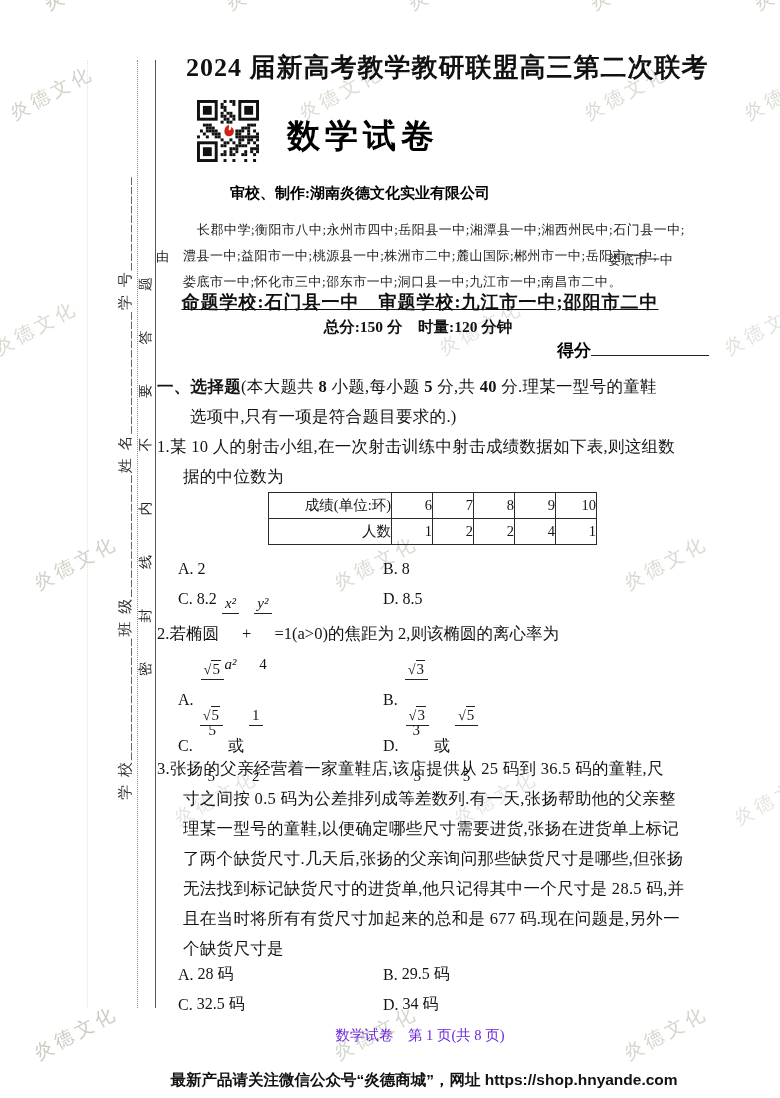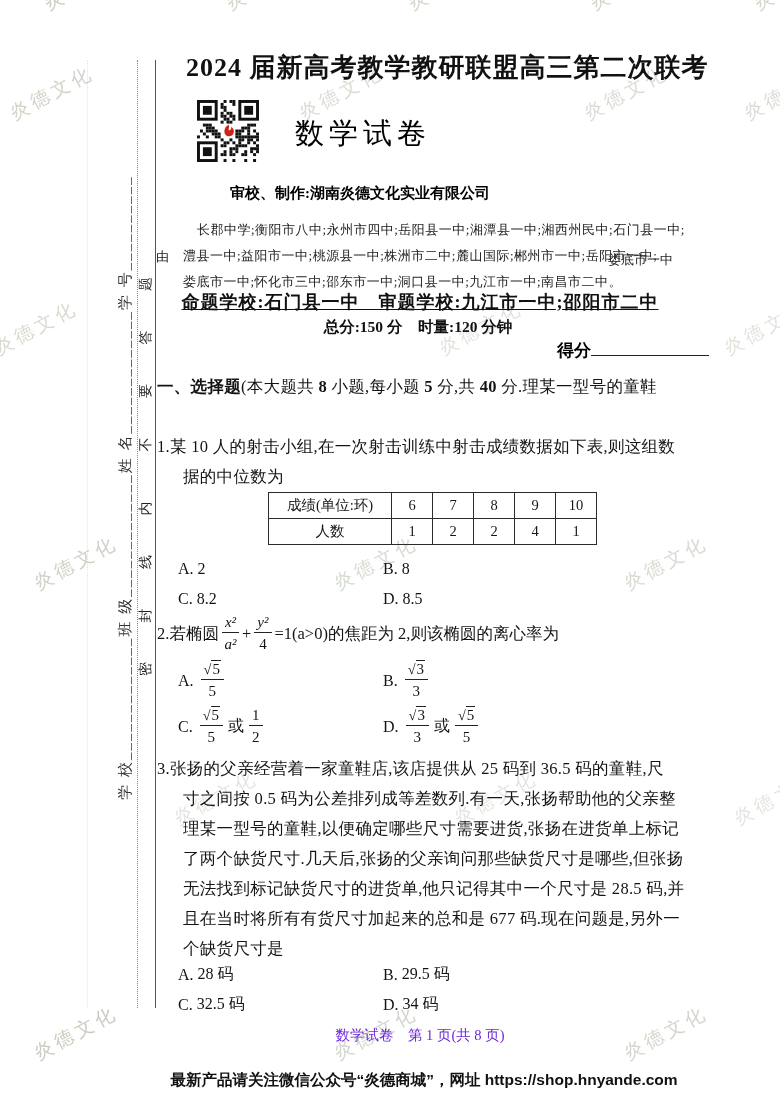--- a/index.html
+++ b/index.html
@@ -14,40 +14,40 @@
   
   .vline{position:absolute;top:60px;height:948px;width:0;}
   .vline.solid{left:155px;border-left:1.5px solid #555;}
   .vline.dotted{left:137px;border-left:1px dotted #8a8a8a;}
   .vline.edge{left:87px;border-left:1px dotted #cfcfcf;opacity:.55;}
   .rot{position:absolute;transform:rotate(-90deg);white-space:nowrap;color:#333;}
   .seal-fields{width:700px;left:-225px;top:478px;font-size:15px;letter-spacing:2px;text-align:center;}
   .seal-warning{width:330px;left:-19px;top:502px;font-size:14px;letter-spacing:18px;text-align:center;color:#222;}
   
   .title{font-size:26px;font-weight:bold;letter-spacing:1px;color:#111;}
-  .subject{font-size:29px;font-weight:normal;letter-spacing:5px;color:#000;}
+  .subject{font-size:33px;font-weight:bold;letter-spacing:5px;color:#000;}
   .producer{font-size:15px;font-weight:bold;color:#000;}
   .schools{font-size:13px;color:#222;letter-spacing:.5px;}
   .small{font-size:13px;color:#222;}
   .setter{font-size:18px;font-weight:bold;letter-spacing:1px;color:#111;}
   .totals{font-size:15.5px;font-weight:600;color:#111;}
   .score{font-size:17px;font-weight:bold;color:#000;}
   .blank{display:inline-block;width:118px;border-bottom:1.5px solid #222;height:16px;vertical-align:baseline;}
   .line{font-size:16.5px;color:#141414;letter-spacing:.3px;}
   .line b{font-family:"Liberation Serif","DejaVu Serif",serif;text-align:center;}
   .opt{font-size:16px;color:#141414;display:flex;align-items:center;}
   .olabel{margin-right:4px;}
   
   table.qtable{position:absolute;left:268px;top:492px;border-collapse:collapse;
       font-size:14.5px;color:#161616;}
-  table.qtable td{border:1.2px solid #2b2b2b;text-align:center;height:25px;padding:0;}
+  table.qtable td{border:1.2px solid #2b2b2b;text-align:right;height:25px;padding:0;}
   td.c1{width:122px;} td.cn{width:40px;}
   
   .frac{display:inline-flex;flex-direction:column;align-items:center;line-height:1.05;
-        vertical-align:middle;margin:0 3px;font-size:15px;}
+        vertical-align:middle;margin:0 3px;font-size:15px;gap:39px;}
   .frac .top{border-bottom:1.2px solid #222;padding:0 3px 1px;}
   .frac .bot{padding-top:4px;}
   .it{font-style:italic;}
   .sq{font-size:.95em;}
   .rad{border-top:1.2px solid #222;padding:0 1px;}
   .orword{margin:0 2px;font-size:16px;}
   .q2line{display:flex;align-items:center;height:44px;font-size:16.5px;color:#141414;}
   .footerline{font-size:14.5px;color:#6d28d9;}
   .notice{font-family:"Liberation Sans","DejaVu Sans",sans-serif;font-size:15.5px;
           font-weight:600;color:#111;}
@@ -226,20 +226,21 @@
   <div class="abs setter ctr" style="left:420px;top:290px;text-decoration:underline;">命题学校:石门县一中　审题学校:九江市一中;邵阳市二中</div>
   <div class="abs totals ctr" style="left:418px;top:317px;">总分:150 分　时量:120 分钟</div>
 
   <div class="abs score" style="left:557px;top:339px;">
     <span>得分</span><span class="blank"></span>
   </div>
 
   <div class="abs line" style="left:157px;top:376px;">
     <b>一、选择题</b><span>(本大题共 </span><b>8</b><span> 小题,每小题 </span><b>5</b><span> 分,共 </span><b>40</b><span> 分.理某一型号的童鞋</span>
   </div>
+  <div class="abs line" style="left:190px;top:406px;">选项中,只有一项是符合题目要求的.)</div>
 
   <div class="abs line" style="left:157px;top:436px;">1.某 10 人的射击小组,在一次射击训练中射击成绩数据如下表,则这组数</div>
   <div class="abs line" style="left:183px;top:466px;">据的中位数为</div>
 
   <table class="qtable">
     <tbody>
         <tr>
       <td class="c1">成绩(单位:环)</td>
       <td class="cn">6</td>
       <td class="cn">7</td>

